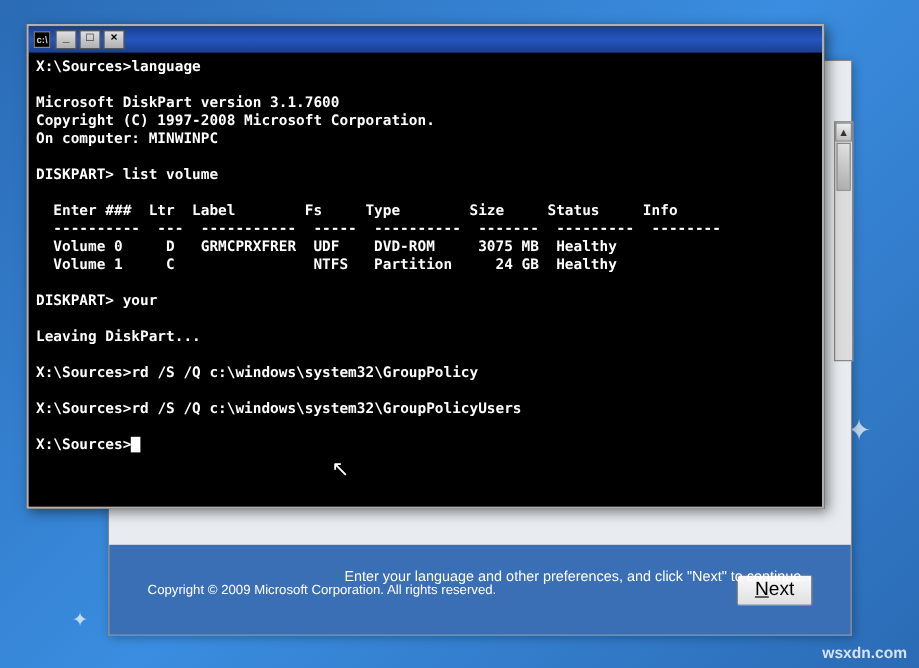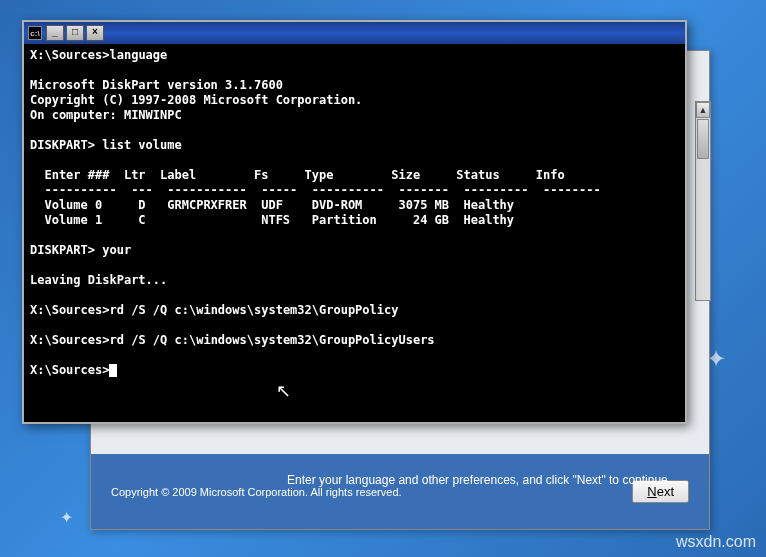--- a/index.html
+++ b/index.html
@@ -32,29 +32,29 @@
   .setup-body {
     flex: 1;
     background: #e8ecf0;
   }
   .setup-footer {
     background: #3a6fb5;
     height: 75px;
     display: flex;
     align-items: center;
     justify-content: space-between;
-    padding: 0 20px;
+    padding: 0 32px;
     color: #fff;
     font-size: 11px;
   }
   .next-btn {
     background: linear-gradient(#f9f9f9, #e0e0e0);
     border: 1px solid #888;
     padding: 3px 14px;
-    font-size: 13px;
+    font-size: 16px;
     border-radius: 2px;
     cursor: pointer;
   }
   .next-btn:first-letter { text-decoration: underline; }
   .hint {
     position: absolute;
     top: 422px;
     left: 196px;
     color: #fff;
     font-size: 12px;
@@ -163,22 +163,23 @@
     top: 380px;
     font-size: 18px;
     color: #fff;
     text-shadow: 1px 1px 1px #000;
     pointer-events: none;
   }
   .watermark {
     position: absolute;
     bottom: 6px;
     right: 10px;
-    font-size: 16px;
+    font-size: 13px;
     color: rgba(255,255,255,0.8);
+    font-weight: bold;
   }
 </style>
 </head>
 <body>
 
 <div class="star" style="top:38px;left:440px">✦</div>
 <div class="star" style="top:345px;right:40px">✦</div>
 <div class="star" style="bottom:30px;left:60px;font-size:16px">✦</div>
 
 <div class="setup-panel">

